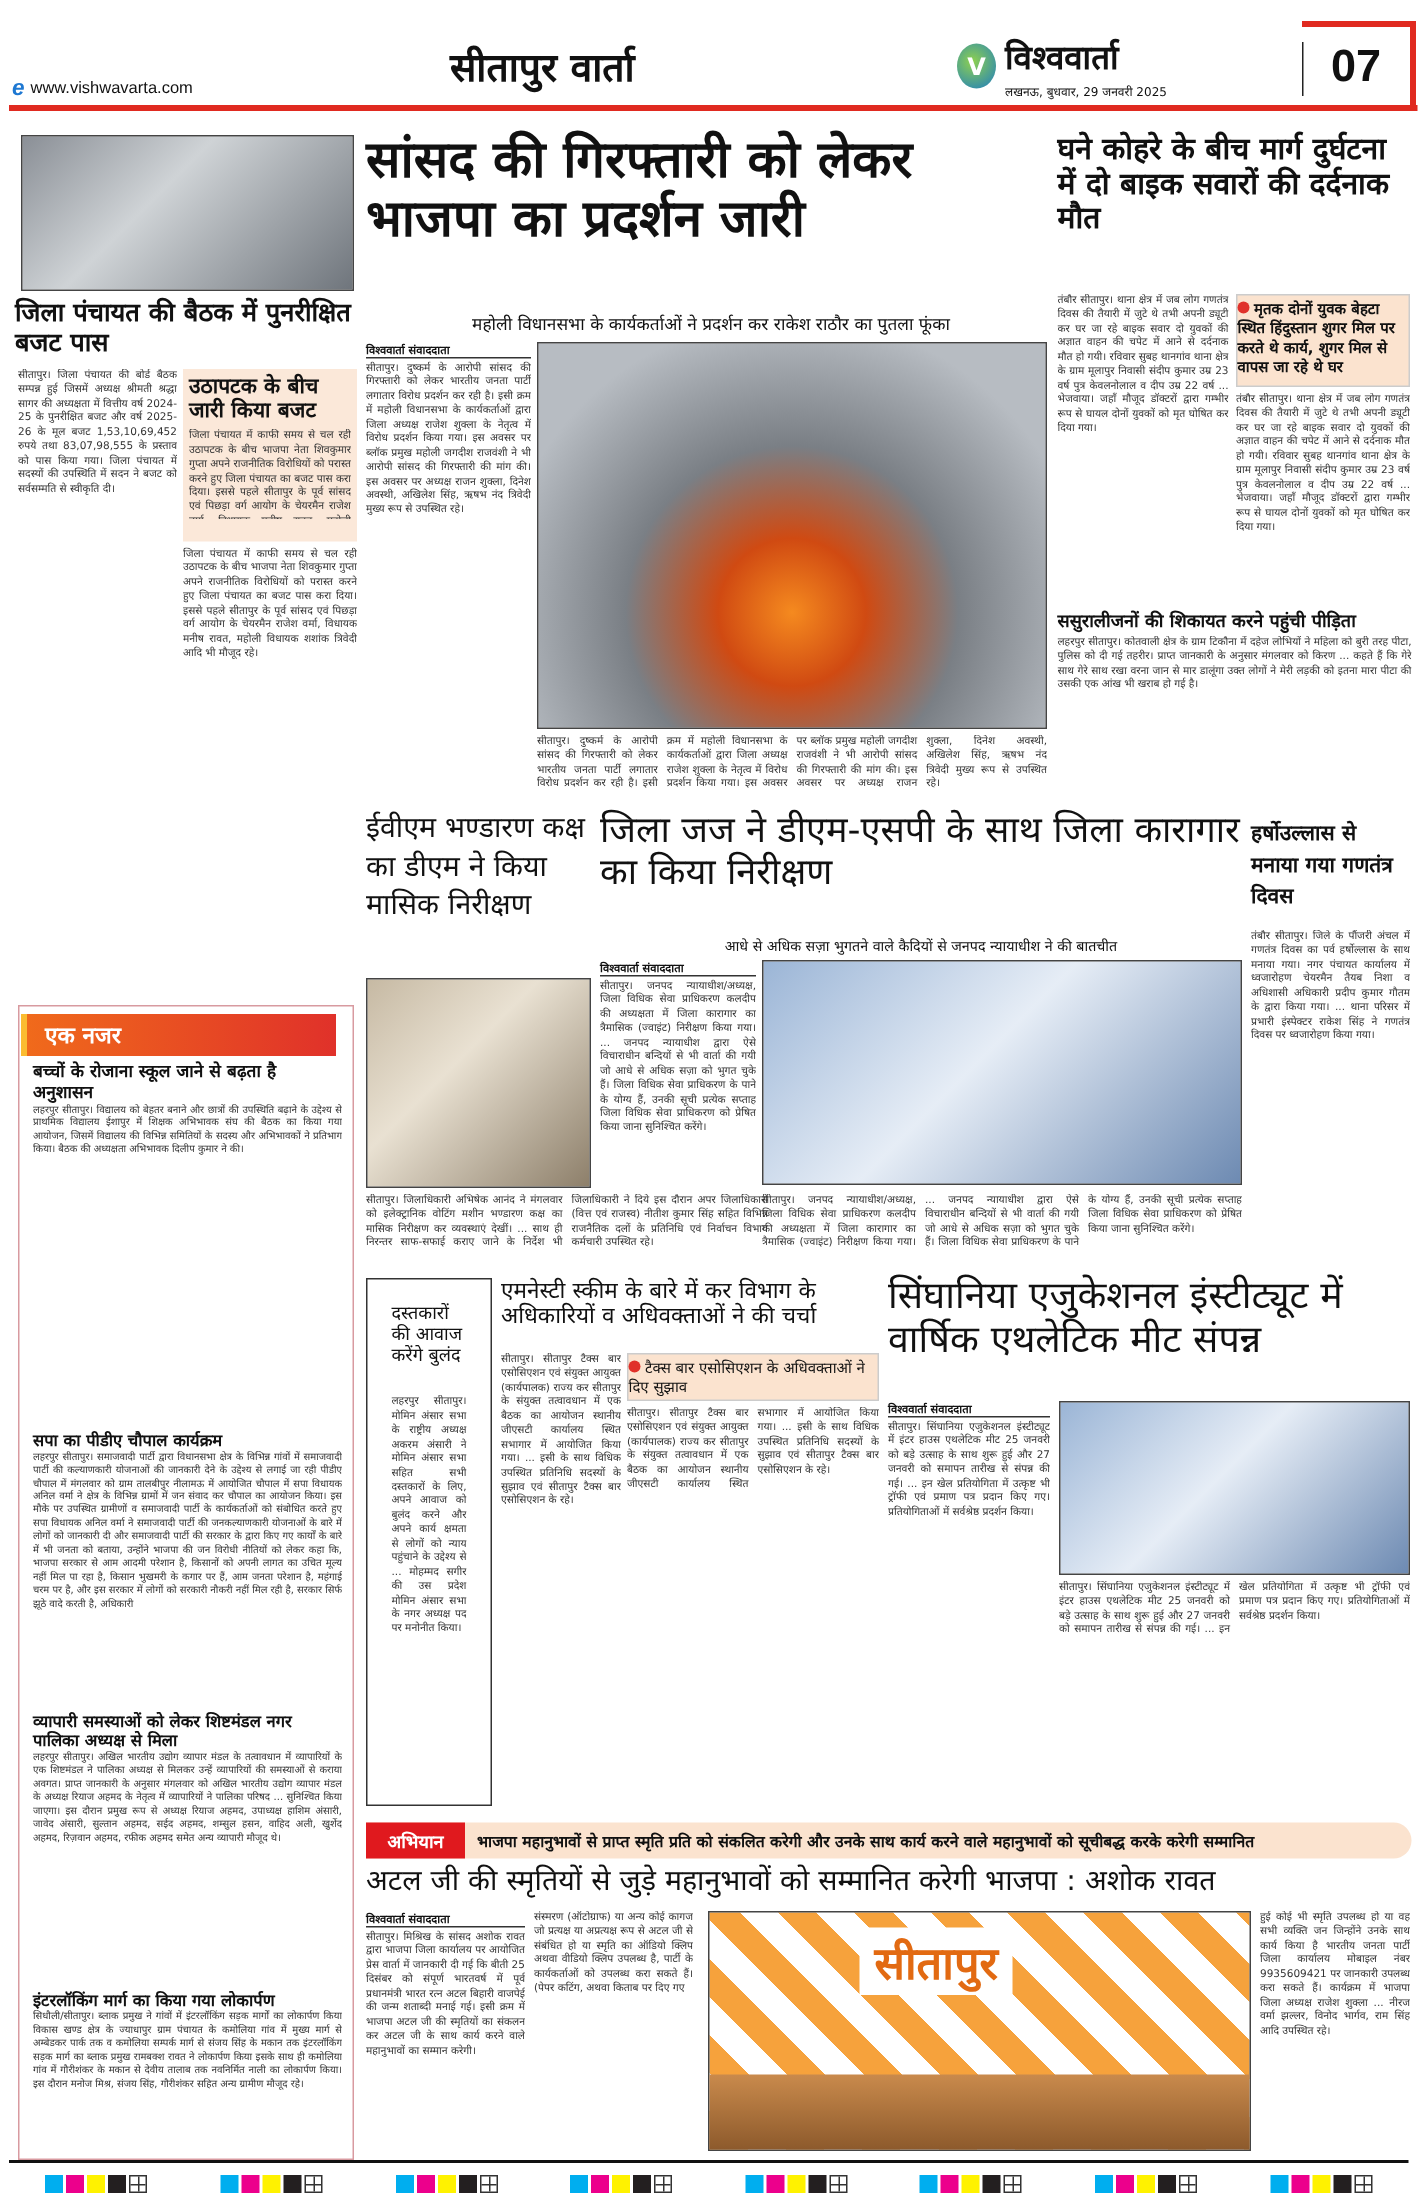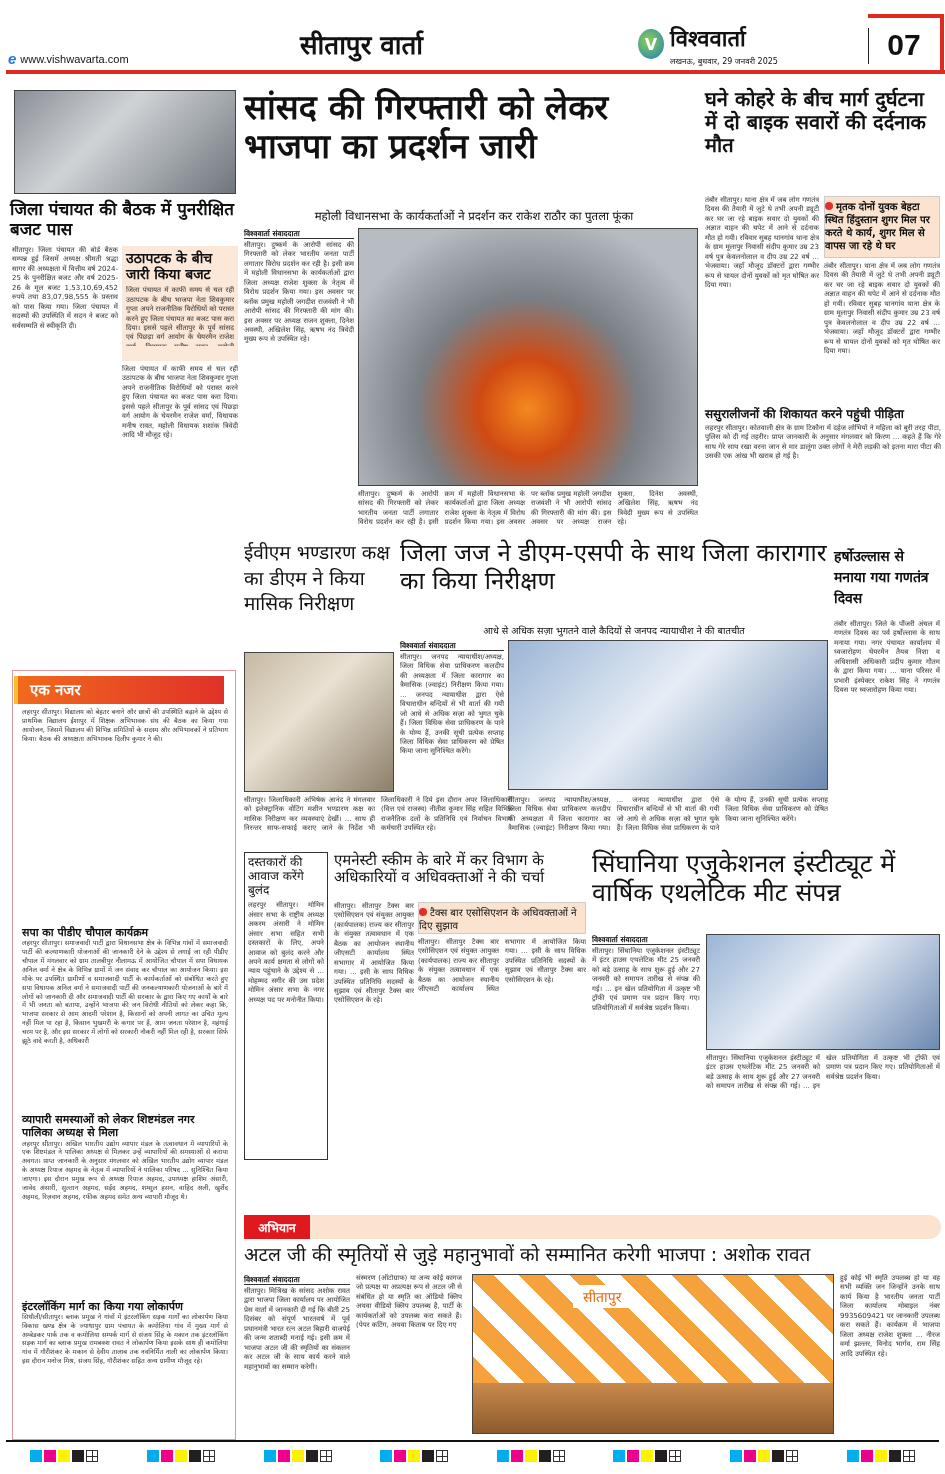--- a/index.html
+++ b/index.html
@@ -99,61 +99,63 @@
 </div>
 <div class="abs photo blue" style="left:508px;top:640px;width:320px;height:150px"></div>
 <div class="abs body" style="left:508px;top:796px;width:320px;height:50px;column-count:3;column-gap:6px">सीतापुर। जनपद न्यायाधीश/अध्यक्ष, जिला विधिक सेवा प्राधिकरण कलदीप की अध्यक्षता में जिला कारागार का त्रैमासिक (ज्वाइंट) निरीक्षण किया गया। ... जनपद न्यायाधीश द्वारा ऐसे विचाराधीन बन्दियों से भी वार्ता की गयी जो आधे से अधिक सज़ा को भुगत चुके हैं। जिला विधिक सेवा प्राधिकरण के पाने के योग्य हैं, उनकी सूची प्रत्येक सप्ताह जिला विधिक सेवा प्राधिकरण को प्रेषित किया जाना सुनिश्चित करेंगे।</div>
 
 <div class="abs hl" style="left:834px;top:546px;width:106px;font-size:14px;font-weight:bold;line-height:1.5">हर्षोउल्लास से मनाया गया गणतंत्र दिवस</div>
 <div class="abs body" style="left:834px;top:620px;width:106px;height:226px">तंबौर सीतापुर। जिले के पौंजरी अंचल में गणतंत्र दिवस का पर्व हर्षोल्लास के साथ मनाया गया। नगर पंचायत कार्यालय में ध्वजारोहण चेयरमैन तैयब निशा व अधिशासी अधिकारी प्रदीप कुमार गौतम के द्वारा किया गया। ... थाना परिसर में प्रभारी इंस्पेक्टर राकेश सिंह ने गणतंत्र दिवस पर ध्वजारोहण किया गया।</div>
 
 <div class="abs box" style="left:12px;top:670px;width:224px;height:770px"></div>
 <div class="abs ek-nazar">एक नजर</div>
 <div class="abs" style="left:22px;top:708px;width:206px">
+  <div class="subhead" style="font-size:11.5px">बच्चों के रोजाना स्कूल जाने से बढ़ता है अनुशासन</div>
   <div class="body" style="height:212px;font-size:6.6px">लहरपुर सीतापुर। विद्यालय को बेहतर बनाने और छात्रों की उपस्थिति बढ़ाने के उद्देश्य से प्राथमिक विद्यालय ईशापुर में शिक्षक अभिभावक संघ की बैठक का किया गया आयोजन, जिसमें विद्यालय की विभिन्न समितियों के सदस्य और अभिभावकों ने प्रतिभाग किया। बैठक की अध्यक्षता अभिभावक दिलीप कुमार ने की।</div>
   <div class="subhead" style="margin-top:6px">सपा का पीडीए चौपाल कार्यक्रम</div>
   <div class="body" style="height:168px;font-size:6.6px">लहरपुर सीतापुर। समाजवादी पार्टी द्वारा विधानसभा क्षेत्र के विभिन्न गांवों में समाजवादी पार्टी की कल्याणकारी योजनाओं की जानकारी देने के उद्देश्य से लगाई जा रही पीडीए चौपाल में मंगलवार को ग्राम तालबीपुर नीलामऊ में आयोजित चौपाल में सपा विधायक अनिल वर्मा ने क्षेत्र के विभिन्न ग्रामों में जन संवाद कर चौपाल का आयोजन किया। इस मौके पर उपस्थित ग्रामीणों व समाजवादी पार्टी के कार्यकर्ताओं को संबोधित करते हुए सपा विधायक अनिल वर्मा ने समाजवादी पार्टी की जनकल्याणकारी योजनाओं के बारे में लोगों को जानकारी दी और समाजवादी पार्टी की सरकार के द्वारा किए गए कार्यों के बारे में भी जनता को बताया, उन्होंने भाजपा की जन विरोधी नीतियों को लेकर कहा कि, भाजपा सरकार से आम आदमी परेशान है, किसानों को अपनी लागत का उचित मूल्य नहीं मिल पा रहा है, किसान भुखमरी के कगार पर हैं, आम जनता परेशान है, महंगाई चरम पर है, और इस सरकार में लोगों को सरकारी नौकरी नहीं मिल रही है, सरकार सिर्फ झूठे वादे करती है, अधिकारी</div>
   <div class="subhead" style="margin-top:6px">व्यापारी समस्याओं को लेकर शिष्टमंडल नगर पालिका अध्यक्ष से मिला</div>
   <div class="body" style="height:156px;font-size:6.6px">लहरपुर सीतापुर। अखिल भारतीय उद्योग व्यापार मंडल के तत्वावधान में व्यापारियों के एक शिष्टमंडल ने पालिका अध्यक्ष से मिलकर उन्हें व्यापारियों की समस्याओं से कराया अवगत। प्राप्त जानकारी के अनुसार मंगलवार को अखिल भारतीय उद्योग व्यापार मंडल के अध्यक्ष रियाज अहमद के नेतृत्व में व्यापारियों ने पालिका परिषद ... सुनिश्चित किया जाएगा। इस दौरान प्रमुख रूप से अध्यक्ष रियाज अहमद, उपाध्यक्ष हाशिम अंसारी, जावेद अंसारी, सुल्तान अहमद, सईद अहमद, शम्सुल हसन, वाहिद अली, खुर्शेद अहमद, रिज़वान अहमद, रफीक अहमद समेत अन्य व्यापारी मौजूद थे।</div>
   <div class="subhead" style="margin-top:4px">इंटरलॉकिंग मार्ग का किया गया लोकार्पण</div>
   <div class="body" style="height:80px;font-size:6.6px">सिधौली/सीतापुर। ब्लाक प्रमुख ने गांवों में इंटरलॉकिंग सड़क मार्गों का लोकार्पण किया विकास खण्ड क्षेत्र के ज्याधापुर ग्राम पंचायत के कमोलिया गांव में मुख्य मार्ग से अम्बेडकर पार्क तक व कमोलिया सम्पर्क मार्ग से संजय सिंह के मकान तक इंटरलॉकिंग सड़क मार्ग का ब्लाक प्रमुख रामबक्श रावत ने लोकार्पण किया इसके साथ ही कमोलिया गांव में गौरीशंकर के मकान से देवीय तालाब तक नवनिर्मित नाली का लोकार्पण किया। इस दौरान मनोज मिश्र, संजय सिंह, गौरीशंकर सहित अन्य ग्रामीण मौजूद रहे।</div>
 </div>
 
-<div class="abs" style="left:244px;top:852px;width:84px;height:308px;border:1px solid #333;padding:3px">
+<div class="abs" style="left:244px;top:852px;width:84px;height:352px;border:1px solid #333;padding:16px">
   <div class="hl" style="font-size:12px;font-weight:normal">दस्तकारों की आवाज करेंगे बुलंद</div>
-  <div class="body" style="margin-top:4px;height:270px">लहरपुर सीतापुर। मोमिन अंसार सभा के राष्ट्रीय अध्यक्ष अकरम अंसारी ने मोमिन अंसार सभा सहित सभी दस्तकारों के लिए, अपने आवाज को बुलंद करने और अपने कार्य क्षमता से लोगों को न्याय पहुंचाने के उद्देश्य से ... मोहम्मद सगीर की उस प्रदेश मोमिन अंसार सभा के नगर अध्यक्ष पद पर मनोनीत किया।</div>
+  <div class="body" style="margin-top:20px;height:270px">लहरपुर सीतापुर। मोमिन अंसार सभा के राष्ट्रीय अध्यक्ष अकरम अंसारी ने मोमिन अंसार सभा सहित सभी दस्तकारों के लिए, अपने आवाज को बुलंद करने और अपने कार्य क्षमता से लोगों को न्याय पहुंचाने के उद्देश्य से ... मोहम्मद सगीर की उस प्रदेश मोमिन अंसार सभा के नगर अध्यक्ष पद पर मनोनीत किया।</div>
 </div>
 
 <div class="abs hl" style="left:334px;top:852px;width:252px;font-size:15px;font-weight:normal;text-align:left">एमनेस्टी स्कीम के बारे में कर विभाग के अधिकारियों व अधिवक्ताओं ने की चर्चा</div>
 <div class="abs body" style="left:334px;top:902px;width:80px;height:270px">सीतापुर। सीतापुर टैक्स बार एसोसिएशन एवं संयुक्त आयुक्त (कार्यपालक) राज्य कर सीतापुर के संयुक्त तत्वावधान में एक बैठक का आयोजन स्थानीय जीएसटी कार्यालय स्थित सभागार में आयोजित किया गया। ... इसी के साथ विधिक उपस्थित प्रतिनिधि सदस्यों के सुझाव एवं सीतापुर टैक्स बार एसोसिएशन के रहे।</div>
 <div class="abs highlight" style="left:418px;top:902px;width:168px;height:32px;font-size:10px;font-weight:normal">
   <span class="dot"></span><span>टैक्स बार एसोसिएशन के अधिवक्ताओं ने दिए सुझाव</span>
 </div>
 <div class="abs body" style="left:418px;top:938px;width:168px;height:234px;column-count:2;column-gap:6px">सीतापुर। सीतापुर टैक्स बार एसोसिएशन एवं संयुक्त आयुक्त (कार्यपालक) राज्य कर सीतापुर के संयुक्त तत्वावधान में एक बैठक का आयोजन स्थानीय जीएसटी कार्यालय स्थित सभागार में आयोजित किया गया। ... इसी के साथ विधिक उपस्थित प्रतिनिधि सदस्यों के सुझाव एवं सीतापुर टैक्स बार एसोसिएशन के रहे।</div>
 
 <div class="abs hl" style="left:592px;top:850px;width:348px;font-size:25px;font-weight:normal">सिंघानिया एजुकेशनल इंस्टीट्यूट में वार्षिक एथलेटिक मीट संपन्न</div>
 <div class="abs" style="left:592px;top:934px;width:108px">
   <div class="byline">विश्ववार्ता संवाददाता</div>
   <div class="body" style="height:220px">सीतापुर। सिंघानिया एजुकेशनल इंस्टीट्यूट में इंटर हाउस एथलेटिक मीट 25 जनवरी को बड़े उत्साह के साथ शुरू हुई और 27 जनवरी को समापन तारीख से संपन्न की गई। ... इन खेल प्रतियोगिता में उत्कृष्ट भी ट्रॉफी एवं प्रमाण पत्र प्रदान किए गए। प्रतियोगिताओं में सर्वश्रेष्ठ प्रदर्शन किया।</div>
 </div>
 <div class="abs photo blue" style="left:706px;top:934px;width:234px;height:116px"></div>
 <div class="abs body" style="left:706px;top:1054px;width:234px;height:118px;column-count:2;column-gap:6px">सीतापुर। सिंघानिया एजुकेशनल इंस्टीट्यूट में इंटर हाउस एथलेटिक मीट 25 जनवरी को बड़े उत्साह के साथ शुरू हुई और 27 जनवरी को समापन तारीख से संपन्न की गई। ... इन खेल प्रतियोगिता में उत्कृष्ट भी ट्रॉफी एवं प्रमाण पत्र प्रदान किए गए। प्रतियोगिताओं में सर्वश्रेष्ठ प्रदर्शन किया।</div>
 
 <div class="abs abhiyan">
   <div class="tag">अभियान</div>
+  <div class="txt">भाजपा महानुभावों से प्राप्त स्मृति प्रति को संकलित करेगी और उनके साथ कार्य करने वाले महानुभावों को सूचीबद्ध करके करेगी सम्मानित</div>
 </div>
 
 <div class="abs hl" style="left:244px;top:1244px;width:697px;font-size:19px;font-weight:normal">अटल जी की स्मृतियों से जुड़े महानुभावों को सम्मानित करेगी भाजपा : अशोक रावत</div>
 <div class="abs" style="left:244px;top:1274px;width:106px">
   <div class="byline">विश्ववार्ता संवाददाता</div>
   <div class="body" style="height:150px">सीतापुर। मिश्रिख के सांसद अशोक रावत द्वारा भाजपा जिला कार्यालय पर आयोजित प्रेस वार्ता में जानकारी दी गई कि बीती 25 दिसंबर को संपूर्ण भारतवर्ष में पूर्व प्रधानमंत्री भारत रत्न अटल बिहारी वाजपेई की जन्म शताब्दी मनाई गई। इसी क्रम में भाजपा अटल जी की स्मृतियों का संकलन कर अटल जी के साथ कार्य करने वाले महानुभावों का सम्मान करेगी।</div>
 </div>
 <div class="abs body" style="left:356px;top:1274px;width:106px;height:160px">संस्मरण (ऑटोग्राफ) या अन्य कोई कागज जो प्रत्यक्ष या अप्रत्यक्ष रूप से अटल जी से संबंधित हो या स्मृति का ऑडियो क्लिप अथवा वीडियो क्लिप उपलब्ध है, पार्टी के कार्यकर्ताओं को उपलब्ध करा सकते हैं। (पेपर कटिंग, अथवा किताब पर दिए गए</div>
 <div class="abs photo bjp" style="left:472px;top:1274px;width:362px;height:160px">
-  <div style="position:absolute;left:100px;top:10px;background:#fff;color:#e26a12;font-size:14px;font-weight:normal;padding:2px 10px">सीतापुर</div>
+  <div style="position:absolute;left:100px;top:10px;background:#fff;color:#e26a12;font-size:30px;font-weight:bold;padding:2px 10px">सीतापुर</div>
   <div style="position:absolute;left:0;bottom:0;width:100%;height:50px;background:linear-gradient(180deg,#c98a4c,#8d5a2c)"></div>
 </div>
 <div class="abs body" style="left:840px;top:1274px;width:100px;height:160px">हुई कोई भी स्मृति उपलब्ध हो या वह सभी व्यक्ति जन जिन्होंने उनके साथ कार्य किया है भारतीय जनता पार्टी जिला कार्यालय मोबाइल नंबर 9935609421 पर जानकारी उपलब्ध करा सकते हैं। कार्यक्रम में भाजपा जिला अध्यक्ष राजेश शुक्ला ... नीरज वर्मा झल्लर, विनोद भार्गव, राम सिंह आदि उपस्थित रहे।</div>
 
 <div class="abs cmyk">
   <div class="grp">
       <div class="sw" style="background:#00aeef"></div>
       <div class="sw" style="background:#ec008c"></div>
       <div class="sw" style="background:#fff200"></div>
       <div class="sw" style="background:#231f20"></div>

